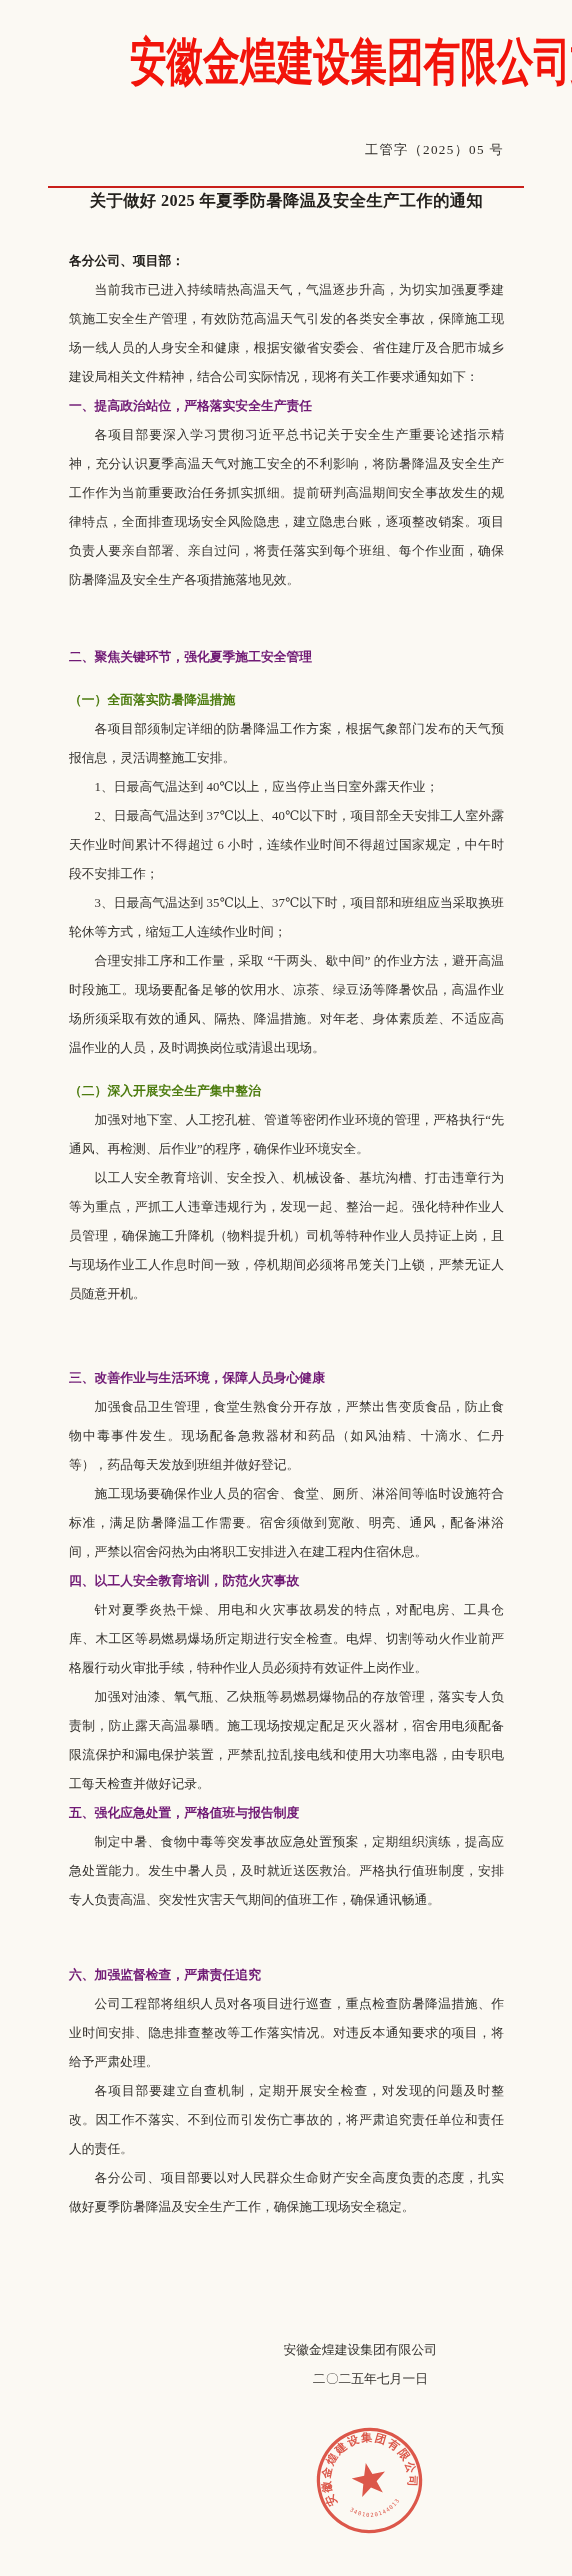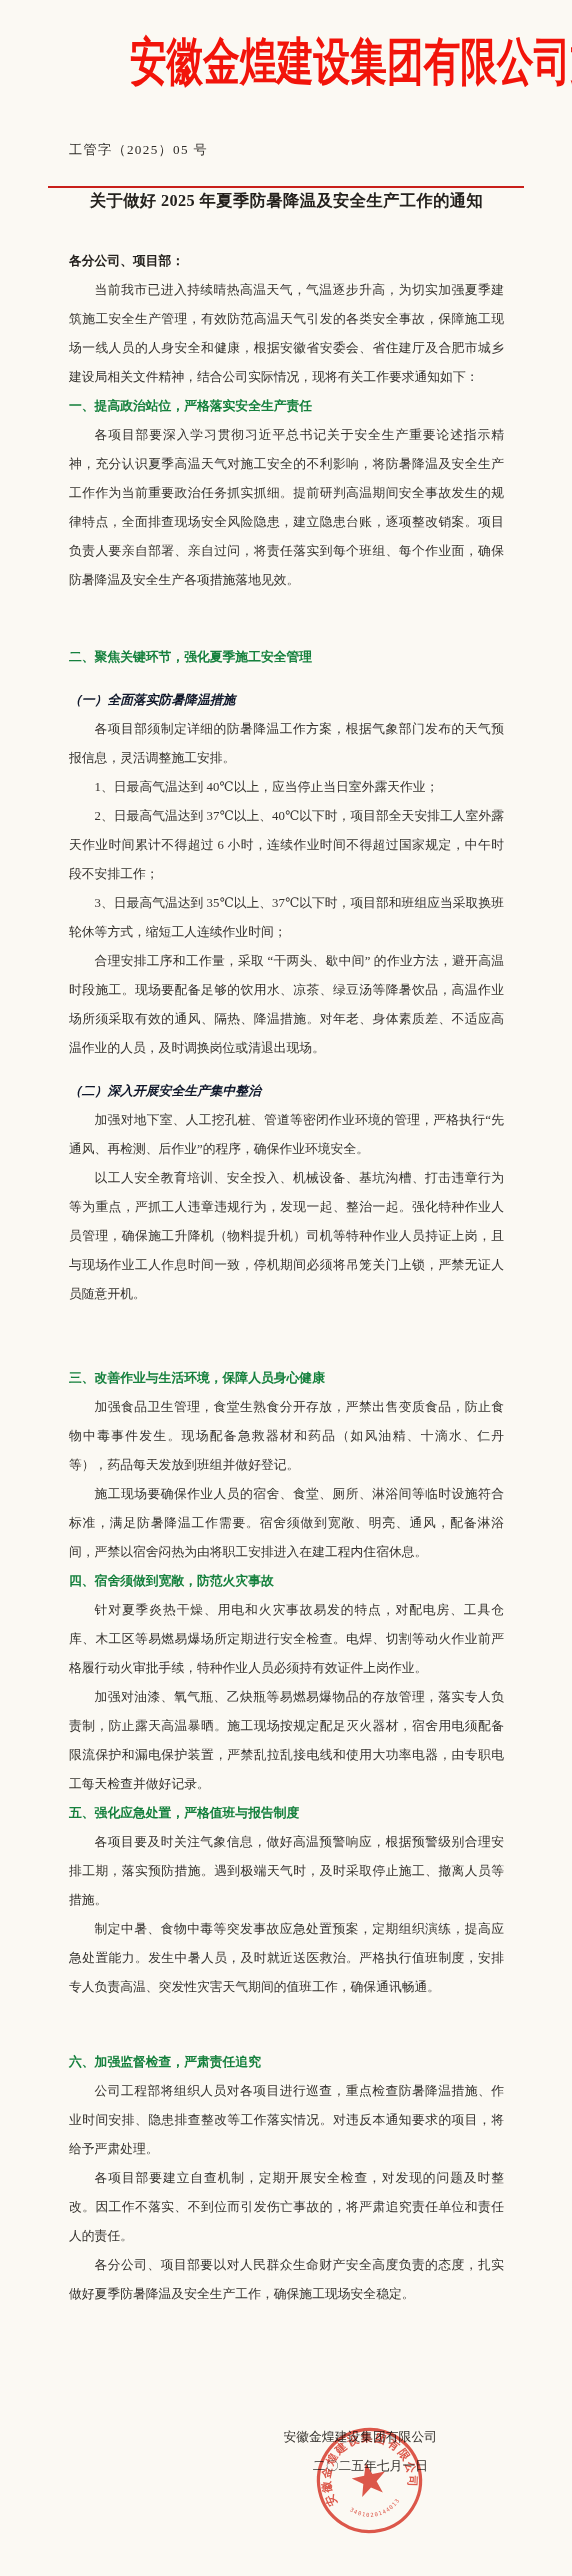--- a/index.html
+++ b/index.html
@@ -18,21 +18,21 @@
     font-weight:bold;
     font-size:51px;
     line-height:58px;
     text-align:center;
     white-space:nowrap;
     transform:scaleX(0.72);
     transform-origin:50% 50%;
   }
   .doc-no{
     margin-top:49px;
-    text-align:left;
+    text-align:right;
     font-size:13.2px;
     line-height:19.4px;
     letter-spacing:1.3px;
     color:#2e2b27;
   }
   .red-rule{
     margin:26.4px -20px 0 -21px;
     border-top:2.6px solid #c9201a;
     height:0;
   }
@@ -40,22 +40,22 @@
     text-align:center;
     font-weight:bold;
     font-size:16.3px;
     line-height:26.4px;
     letter-spacing:0.4px;
     color:#24211d;
   }
   .body-text{font-size:12.8px;line-height:29px;text-align:justify;}
   .salutation{margin-top:33px;font-weight:bold;color:#24211d;}
   .p{text-indent:2em;margin:0;}
-  .h1{font-weight:bold;color:#15803d;margin:0;}
-  .h2{font-weight:bold;color:#0f172a;margin:14px 0 0 0;font-style:italic;}
+  .h1{font-weight:bold;color:#701a75;margin:0;}
+  .h2{font-weight:bold;color:#4d7c0f;margin:14px 0 0 0;}
   .gap-a{height:48px;}
   .gap-b{height:55px;}
   .gap-c{height:46px;}
   .signature{margin-top:114px;text-align:right;}
   .sign-company{padding-right:67px;}
   .sign-date{padding-right:76px;}
   .seal{
     position:absolute;
     left:314px;top:2425px;
     width:111px;height:111px;
@@ -97,26 +97,25 @@
       <p class="h2">（二）深入开展安全生产集中整治</p>
       <p class="p">加强对地下室、人工挖孔桩、管道等密闭作业环境的管理，严格执行“先通风、再检测、后作业”的程序，确保作业环境安全。</p>
       <p class="p">以工人安全教育培训、安全投入、机械设备、基坑沟槽、打击违章行为等为重点，严抓工人违章违规行为，发现一起、整治一起。强化特种作业人员管理，确保施工升降机（物料提升机）司机等特种作业人员持证上岗，且与现场作业工人作息时间一致，停机期间必须将吊笼关门上锁，严禁无证人员随意开机。</p>
 
       <div class="gap-b"></div>
 
       <p class="h1">三、改善作业与生活环境，保障人员身心健康</p>
       <p class="p">加强食品卫生管理，食堂生熟食分开存放，严禁出售变质食品，防止食物中毒事件发生。现场配备急救器材和药品（如风油精、十滴水、仁丹等），药品每天发放到班组并做好登记。</p>
       <p class="p">施工现场要确保作业人员的宿舍、食堂、厕所、淋浴间等临时设施符合标准，满足防暑降温工作需要。宿舍须做到宽敞、明亮、通风，配备淋浴间，严禁以宿舍闷热为由将职工安排进入在建工程内住宿休息。</p>
 
-      <p class="h1">四、宿舍须做到宽敞，防范火灾事故</p>
+      <p class="h1">四、以工人安全教育培训，防范火灾事故</p>
       <p class="p">针对夏季炎热干燥、用电和火灾事故易发的特点，对配电房、工具仓库、木工区等易燃易爆场所定期进行安全检查。电焊、切割等动火作业前严格履行动火审批手续，特种作业人员必须持有效证件上岗作业。</p>
       <p class="p">加强对油漆、氧气瓶、乙炔瓶等易燃易爆物品的存放管理，落实专人负责制，防止露天高温暴晒。施工现场按规定配足灭火器材，宿舍用电须配备限流保护和漏电保护装置，严禁乱拉乱接电线和使用大功率电器，由专职电工每天检查并做好记录。</p>
 
       <p class="h1">五、强化应急处置，严格值班与报告制度</p>
-      <p class="p">各项目要及时关注气象信息，做好高温预警响应，根据预警级别合理安排工期，落实预防措施。遇到极端天气时，及时采取停止施工、撤离人员等措施。</p>
       <p class="p">制定中暑、食物中毒等突发事故应急处置预案，定期组织演练，提高应急处置能力。发生中暑人员，及时就近送医救治。严格执行值班制度，安排专人负责高温、突发性灾害天气期间的值班工作，确保通讯畅通。</p>
 
       <div class="gap-c"></div>
 
       <p class="h1">六、加强监督检查，严肃责任追究</p>
       <p class="p">公司工程部将组织人员对各项目进行巡查，重点检查防暑降温措施、作业时间安排、隐患排查整改等工作落实情况。对违反本通知要求的项目，将给予严肃处理。</p>
       <p class="p">各项目部要建立自查机制，定期开展安全检查，对发现的问题及时整改。因工作不落实、不到位而引发伤亡事故的，将严肃追究责任单位和责任人的责任。</p>
       <p class="p">各分公司、项目部要以对人民群众生命财产安全高度负责的态度，扎实做好夏季防暑降温及安全生产工作，确保施工现场安全稳定。</p>
 
       <div class="signature body-text">

